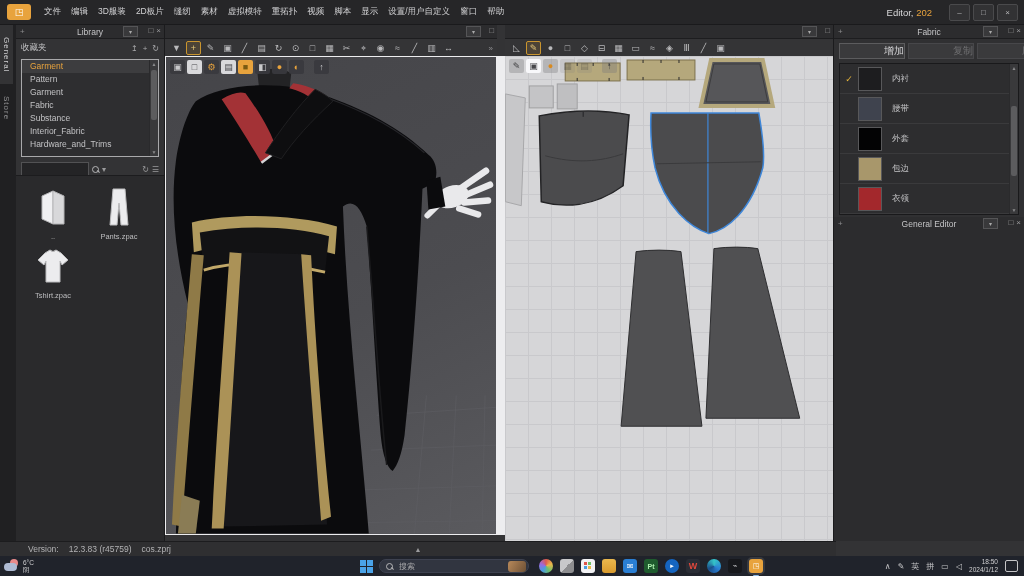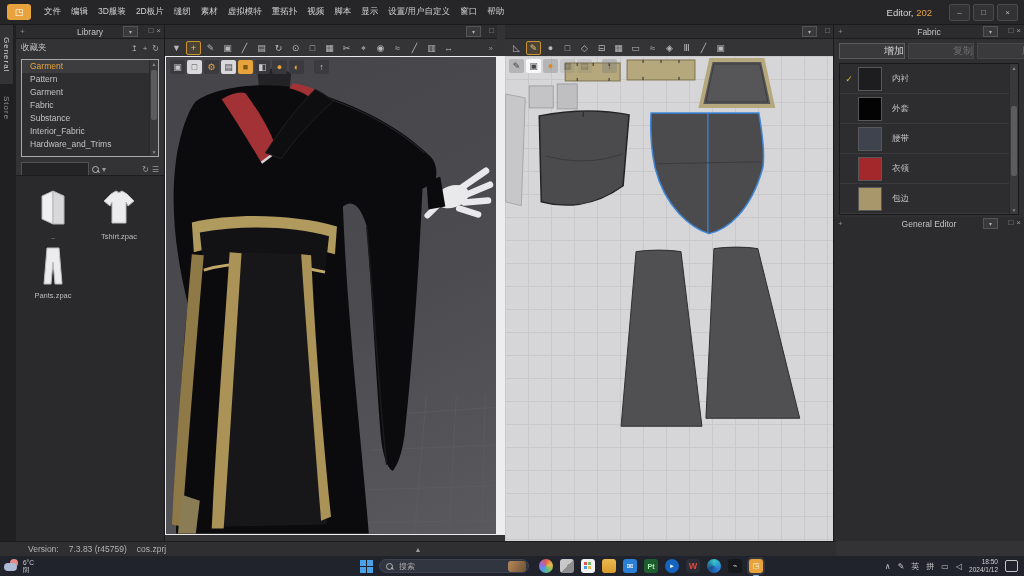--- a/index.html
+++ b/index.html
@@ -212,33 +212,33 @@
           <span class="thumb-img">
             <svg width="38" height="40" viewBox="0 0 38 40">
                 <polygon points="8,8 19,3 19,36 8,31" fill="#f0f0f2" stroke="#b5b5b7" stroke-width="1"></polygon>
                 <polygon points="19,3 30,8 30,36 19,36" fill="#d8d8da" stroke="#b5b5b7" stroke-width="1"></polygon>
               </svg>
           </span>
           <span class="thumb-label">..</span>
         </div>
         <div class="thumb-item">
           <span class="thumb-img">
+            <svg width="30" height="42" viewBox="0 0 30 42">
+                <path d="M9,2 h12 l3,36 h-7 l-2,-22 l-2,22 h-7 Z" fill="#ececee" stroke="#bcbcbe" stroke-width="1"></path>
+              </svg>
+          </span>
+          <span class="thumb-label">Pants.zpac</span>
+        </div>
+        <div class="thumb-item">
+          <span class="thumb-img">
             <svg width="42" height="38" viewBox="0 0 42 38">
                 <path d="M13,5 L18,2 Q21,5 24,2 L29,5 L36,12 L30,17 L28,13 V34 H14 V13 L12,17 L6,12 Z" fill="#ececee" stroke="#bcbcbe" stroke-width="1"></path>
               </svg>
           </span>
           <span class="thumb-label">Tshirt.zpac</span>
-        </div>
-        <div class="thumb-item">
-          <span class="thumb-img">
-            <svg width="30" height="42" viewBox="0 0 30 42">
-                <path d="M9,2 h12 l3,36 h-7 l-2,-22 l-2,22 h-7 Z" fill="#ececee" stroke="#bcbcbe" stroke-width="1"></path>
-              </svg>
-          </span>
-          <span class="thumb-label">Pants.zpac</span>
         </div>
       </div>
     </div>
 
     <div class="win3d">
       <div class="phead">
         <span class="pdrop" style="margin-right:16px;">▾</span>
         <span class="pctl">
             <span>□</span>
           </span>
@@ -411,37 +411,37 @@
         <span class="fbtn wide">删除未使用的</span>
       </div>
       <div class="fab-list">
         <div class="fab-row">
           <span class="fab-check">✓</span>
           <span class="fab-swatch" style="background-color: rgb(29, 29, 31);"></span>
           <span class="fab-name">内衬</span>
         </div>
         <div class="fab-row">
           <span class="fab-check"></span>
+          <span class="fab-swatch" style="background-color: rgb(63, 67, 78);"></span>
+          <span class="fab-name">腰带</span>
+        </div>
+        <div class="fab-row">
+          <span class="fab-check"></span>
           <span class="fab-swatch" style="background-color: rgb(3, 3, 4);"></span>
           <span class="fab-name">外套</span>
         </div>
         <div class="fab-row">
           <span class="fab-check"></span>
-          <span class="fab-swatch" style="background-color: rgb(63, 67, 78);"></span>
-          <span class="fab-name">腰带</span>
+          <span class="fab-swatch" style="background-color: rgb(168, 151, 107);"></span>
+          <span class="fab-name">包边</span>
         </div>
         <div class="fab-row">
           <span class="fab-check"></span>
           <span class="fab-swatch" style="background-color: rgb(163, 40, 44);"></span>
           <span class="fab-name">衣领</span>
-        </div>
-        <div class="fab-row">
-          <span class="fab-check"></span>
-          <span class="fab-swatch" style="background-color: rgb(168, 151, 107);"></span>
-          <span class="fab-name">包边</span>
         </div>
         <div class="vscroll">
           <span class="arr" style="top:0;">▲</span>
           <span class="thumbbar" style="top:42px;height:70px;"></span>
           <span class="arr" style="bottom:0;">▼</span>
         </div>
       </div>
       <div class="phead prop-header">
         <span class="pin">+</span>
         <span class="ptitle">General Editor</span>
@@ -450,21 +450,21 @@
             <span>□</span>
             <span>×</span>
           </span>
       </div>
       <div class="prop-body"></div>
     </div>
   </div>
 
   <div class="statusbar">
     <span class="vlabel">Version:</span>
-    <span class="vnum">7.3.83 (r45759)</span>
+    <span class="vnum">12.3.83 (r45759)</span>
     <span class="vfile">cos.zprj</span>
     <span class="status-expand">▲</span>
   </div>
 
   <div class="taskbar">
     <div class="weather">
       <span class="wicon">
           <span class="wsun"></span>
           <span class="wcloud"></span>
         </span>

